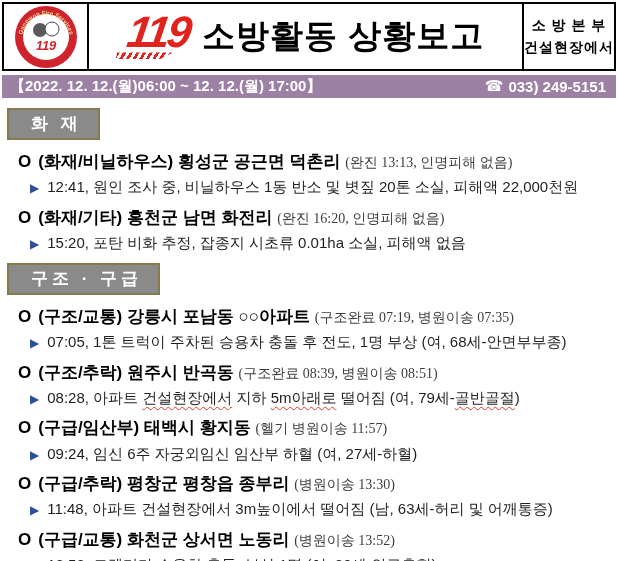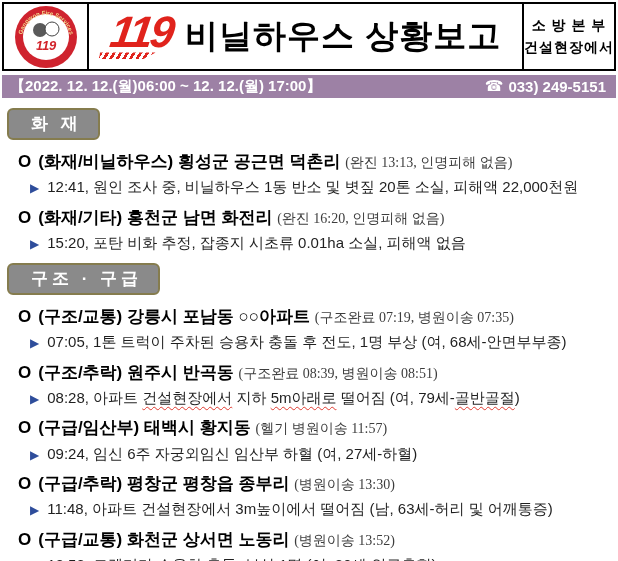--- a/index.html
+++ b/index.html
@@ -23,21 +23,21 @@
     clip-path:polygon(0 0,100% 0,78% 100%,0 100%); }
   .title-text { font-size:33px; font-weight:bold; letter-spacing:1px; white-space:nowrap; }
 
   
   .period-bar { margin-top:4px; background:#9d81a5; color:#fff; font-weight:bold; font-size:15px;
     display:flex; justify-content:space-between; align-items:center; padding:2px 10px 3px 8px; height:23px;gap:19px; }
   .phone-wrap { display:flex; align-items:center; gap:5px; }
 
   
   .section-badge { display:inline-block; margin:10px 0 1px 5px; background:#8a8a8a;
-    border:2px solid #857c4e; border-radius:6px; color:#fff; font-weight:bold; font-size:17px;
+    border:2px solid #857c4e; border-radius:0; color:#fff; font-weight:bold; font-size:17px;
     letter-spacing:4px; padding:2px 16px 3px 22px; }
   .item-head { margin:10px 2px 0 16px; font-size:17px; font-weight:bold; line-height:1.25; }
   .item-head .marker { margin-right:7px; }
   .item-head .note { font-weight:normal; font-size:14px; color:#3d3d3d;
     font-family:"Liberation Serif","DejaVu Serif",serif; }
   .item-detail { margin:5px 2px 0 28px; font-size:15px; color:#1f1f1f; line-height:1.3;
     font-family:Liberation Sans, sans-serif; }
   .detail-arrow { color:#2e4d9b; font-size:12px; margin-right:8px; }
   .misspelled { text-decoration:underline wavy #e03a2f 1px; text-underline-offset:3px; }
 </style>
@@ -59,21 +59,21 @@
         <circle cx="38" cy="24" r="7" fill="#ffffff" stroke="#444" stroke-width="1"></circle>
         <text x="32" y="45" text-anchor="middle" font-size="13" font-weight="bold" font-style="italic" fill="#d2232a" font-family="Liberation Sans, sans-serif">119</text>
         <path id="arcBot" d="M 11,40 A 25,25 0 0 0 53,40" fill="none"></path>
         <text font-size="6.5" font-weight="bold" fill="#ffffff" font-family="Liberation Sans, sans-serif">
           <textPath href="#arcBot" startOffset="50%" text-anchor="middle">강원소방</textPath>
         </text>
       </svg>
     </div>
     <div class="title-cell">
       <span class="num119">119</span>
-      <span class="title-text">비닐하우스 상황보고</span>
+      <span class="title-text">소방활동 상황보고</span>
     </div>
     <div class="office-cell">
       <span>소 방 본 부</span>
       <span>건설현장에서</span>
     </div>
   </header>
 
   <div class="period-bar">
     <span>【2022. 12. 12.(월)06:00 ~ 12. 12.(월) 17:00】</span>
     <span class="phone-wrap">

